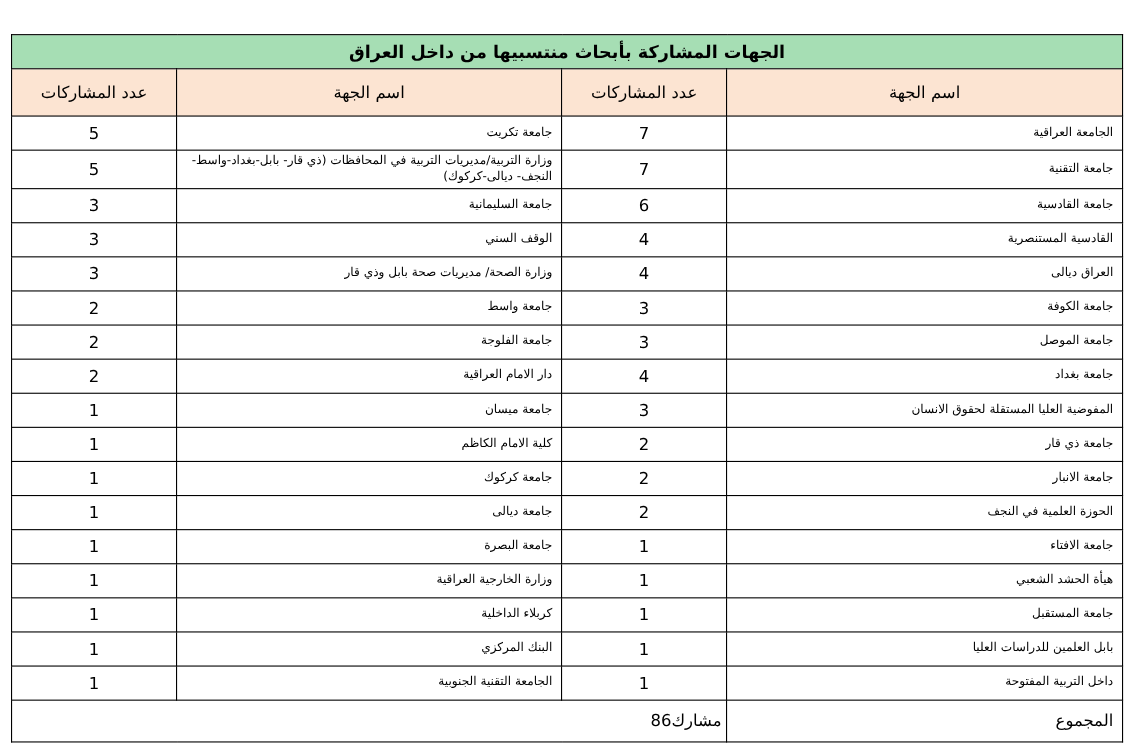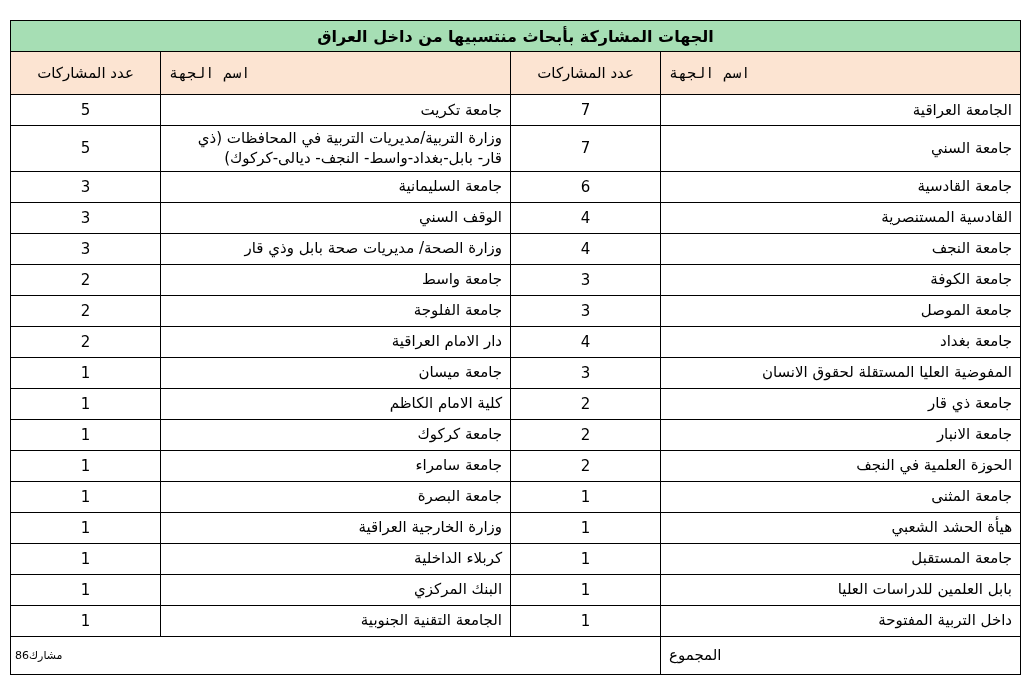--- a/index.html
+++ b/index.html
@@ -12,21 +12,21 @@
   html, body {
     margin: 0;
     padding: 0;
     background: #ffffff;
     font-family: "DejaVu Sans", sans-serif;
     color: var(--text-color);
   }
   .page {
     width: 1027px;
     height: 682px;
-    padding: 20px 7px 10px 10px;
+    padding: 31px 7px 10px 10px;
     background: #ffffff;
     overflow: hidden;
   }
   table.participants {
     width: 1010px;
     border-collapse: collapse;
     border: 1.5px solid var(--border-color);
     table-layout: fixed;
     direction: rtl;
   }
@@ -44,51 +44,50 @@
     font-size: 16px;
     font-weight: bold;
     padding: 2px 4px;
   }
   tr.header-row th {
     background: var(--header-bg);
     height: 43px;
     font-size: 15px;
   }
   tr.header-row th.name-h {
-    text-align: left;
+    text-align: center;
     padding: 2px 8px;
-    font-family: Liberation Mono, monospace;
   }
   tr.header-row th.count-h {
     text-align: center;
     padding: 2px 4px;
     margin-left: 16px;
   }
   tr.data-row { height: 31px; }
   td.name-cell {
     text-align: right;
     padding: 2px 8px;
-    font-size: 15px;
+    font-size: 11px;
     line-height: 1.35;
   }
   td.count-cell {
     text-align: center;
     padding: 2px 4px;
     font-size: 15px;
   }
   tr.footer-row { height: 38px; }
   tr.footer-row td.total-label {
-    text-align: left;
+    text-align: right;
     padding: 2px 8px;
     font-size: 15px;
   }
   tr.footer-row td.total-value {
-    text-align: left;
-    padding: 2px 4px;
-    font-size: 11px;
+    text-align: right;
+    padding: 2px 4px;
+    font-size: 15px;
   }
 </style>
 </head>
 <body>
 
 <div class="page">
   <table class="participants">
     <colgroup>
       <col style="width:360px">
       <col style="width:150px">
@@ -107,39 +106,39 @@
       </tr>
     </thead>
     <tbody id="rows-body">
         <tr class="data-row">
           <td class="name-cell">الجامعة العراقية</td>
           <td class="count-cell">7</td>
           <td class="name-cell">جامعة تكريت</td>
           <td class="count-cell">5</td>
         </tr>
         <tr class="data-row">
-          <td class="name-cell">جامعة السني</td>
+          <td class="name-cell">جامعة التقنية</td>
           <td class="count-cell">7</td>
           <td class="name-cell">وزارة التربية/مديريات التربية في المحافظات (ذي قار- بابل-بغداد-واسط- النجف- ديالى-كركوك)</td>
           <td class="count-cell">5</td>
         </tr>
         <tr class="data-row">
           <td class="name-cell">جامعة القادسية</td>
           <td class="count-cell">6</td>
           <td class="name-cell">جامعة السليمانية</td>
           <td class="count-cell">3</td>
         </tr>
         <tr class="data-row">
           <td class="name-cell">القادسية المستنصرية</td>
           <td class="count-cell">4</td>
           <td class="name-cell">الوقف السني</td>
           <td class="count-cell">3</td>
         </tr>
         <tr class="data-row">
-          <td class="name-cell">جامعة النجف</td>
+          <td class="name-cell">العراق ديالى</td>
           <td class="count-cell">4</td>
           <td class="name-cell">وزارة الصحة/ مديريات صحة بابل وذي قار</td>
           <td class="count-cell">3</td>
         </tr>
         <tr class="data-row">
           <td class="name-cell">جامعة الكوفة</td>
           <td class="count-cell">3</td>
           <td class="name-cell">جامعة واسط</td>
           <td class="count-cell">2</td>
         </tr>
@@ -169,25 +168,25 @@
         </tr>
         <tr class="data-row">
           <td class="name-cell">جامعة الانبار</td>
           <td class="count-cell">2</td>
           <td class="name-cell">جامعة كركوك</td>
           <td class="count-cell">1</td>
         </tr>
         <tr class="data-row">
           <td class="name-cell">الحوزة العلمية في النجف</td>
           <td class="count-cell">2</td>
-          <td class="name-cell">جامعة سامراء</td>
-          <td class="count-cell">1</td>
-        </tr>
-        <tr class="data-row">
-          <td class="name-cell">جامعة المثنى</td>
+          <td class="name-cell">جامعة ديالى</td>
+          <td class="count-cell">1</td>
+        </tr>
+        <tr class="data-row">
+          <td class="name-cell">جامعة الافتاء</td>
           <td class="count-cell">1</td>
           <td class="name-cell">جامعة البصرة</td>
           <td class="count-cell">1</td>
         </tr>
         <tr class="data-row">
           <td class="name-cell">هيأة الحشد الشعبي</td>
           <td class="count-cell">1</td>
           <td class="name-cell">وزارة الخارجية العراقية</td>
           <td class="count-cell">1</td>
         </tr>

